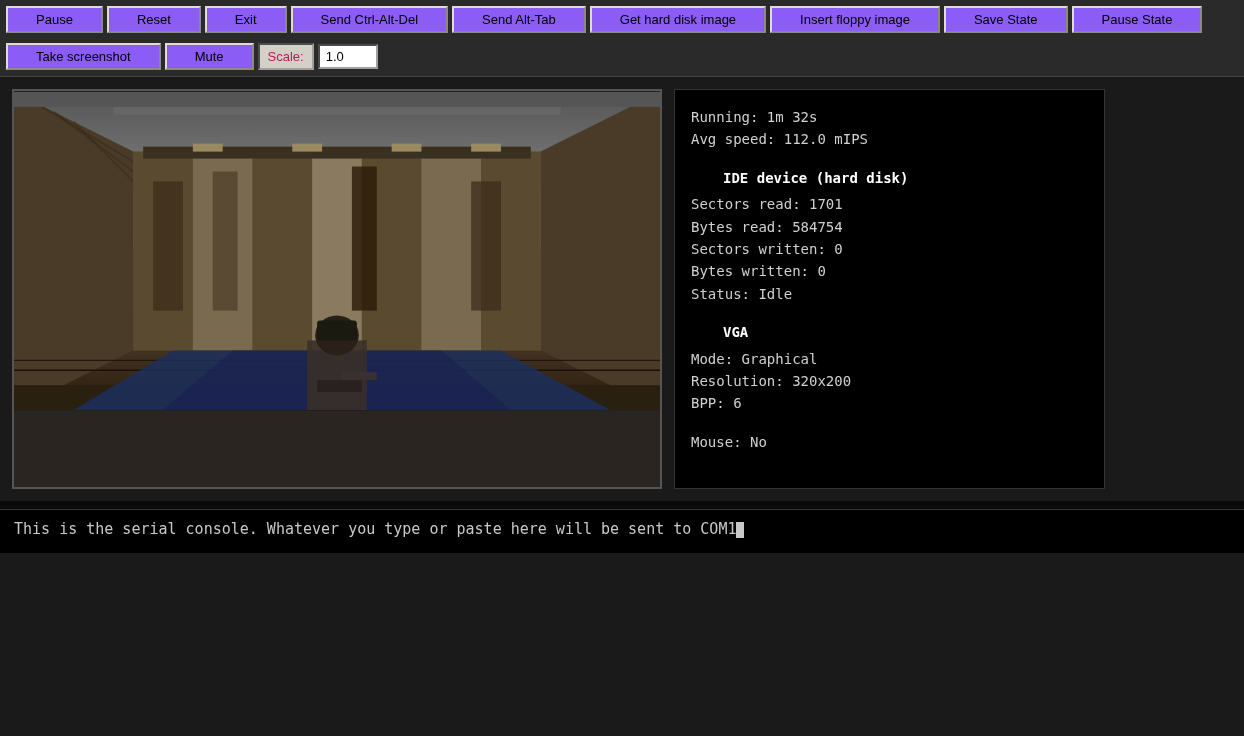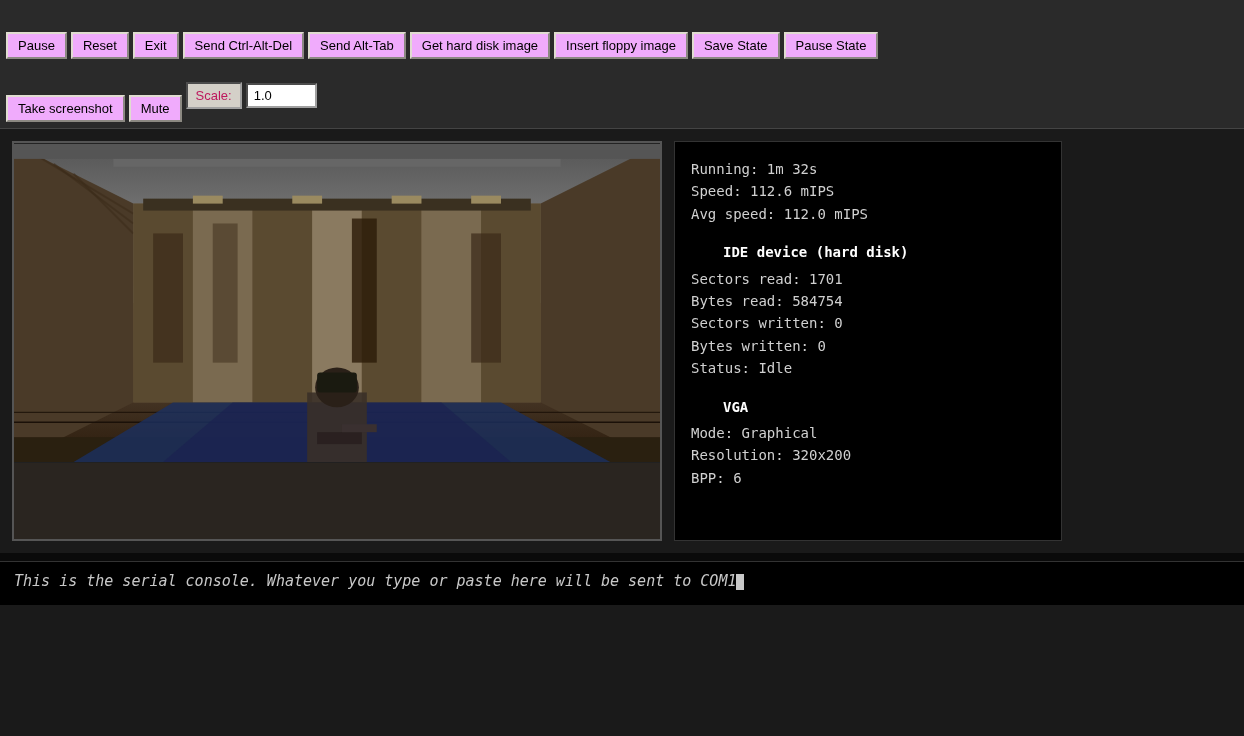--- a/index.html
+++ b/index.html
@@ -23,29 +23,28 @@
     }
 
     .toolbar-row {
       display: flex;
       gap: 4px;
       width: 100%;
       margin-bottom: 6px;
     }
 
     .toolbar button {
-      background: #f0abfc;
+      background: #8b5cf6;
       color: #000;
       border: 2px outset #e0dcd0;
-      padding: 4px 10px;
+      padding: 4px 28px;
       font-size: 13px;
       font-family: sans-serif;
       cursor: pointer;
       white-space: nowrap;
-      margin-top: 26px;
     }
 
     .scale-container {
       display: flex;
       align-items: center;
       gap: 4px;
     }
 
     .scale-label {
       background: #d4d0c8;
@@ -56,21 +55,21 @@
       border: 2px inset #a0a0a0;
     }
 
     .scale-input {
       background: #fff;
       color: #000;
       border: 2px inset #a0a0a0;
       padding: 3px 6px;
       font-size: 13px;
       font-family: sans-serif;
-      width: 71px;
+      width: 60px;
     }
 
     
     .main-content {
       display: flex;
       padding: 12px;
       gap: 12px;
     }
 
     
@@ -107,21 +106,21 @@
       align-items: center;
       padding: 4px;
       gap: 2px;
     }
 
     
     .stats-panel {
       background: #000;
       border: 1px solid #333;
       padding: 16px;
-      width: 388px;
+      width: 431px;
       min-height: 400px;
       font-size: 14px;
       line-height: 1.6;
       color: #d0d0d0;
     }
 
     .stats-section {
       margin-bottom: 16px;
     }
 
@@ -136,21 +135,20 @@
     .serial-console {
       background: #000;
       color: #e0e0e0;
       font-family: monospace;
       font-size: 15px;
       padding: 10px 14px;
       margin: 0 0 0 0;
       border-top: 1px solid #333;
       min-height: 44px;
       width: 100%;
-      font-style: italic;
     }
 
     .console-text {
       color: #c8c8c8;
     }
 
     .console-cursor {
       display: inline-block;
       width: 8px;
       height: 16px;
@@ -279,40 +277,42 @@
 
       <div class="hud-inner">
         
       </div>
     </div>
   </div>
 
   <div class="stats-panel">
     <div class="stats-section">
       <div>Running: 1m 32s</div>
-      <div>Speed: 112.6 mIPS</div>
       <div>Avg speed: 112.0 mIPS</div>
     </div>
 
     <div class="stats-section">
       <div class="stats-section-title">IDE device (hard disk)</div>
       <div>Sectors read: 1701</div>
       <div>Bytes read: 584754</div>
       <div>Sectors written: 0</div>
       <div>Bytes written: 0</div>
       <div>Status: Idle</div>
     </div>
 
     <div class="stats-section">
       <div class="stats-section-title">VGA</div>
       <div>Mode: Graphical</div>
       <div>Resolution: 320x200</div>
       <div>BPP: 6</div>
     </div>
 
+    <div class="stats-section">
+      <div>Mouse: No</div>
+    </div>
   </div>
 </div>
 
 <div class="bottom-section">
   <div class="serial-console">
     <span class="console-text">This is the serial console.  Whatever you type or paste here will be sent to COM1</span><span class="console-cursor"></span>
   </div>
 </div>
 
 </body></html>

